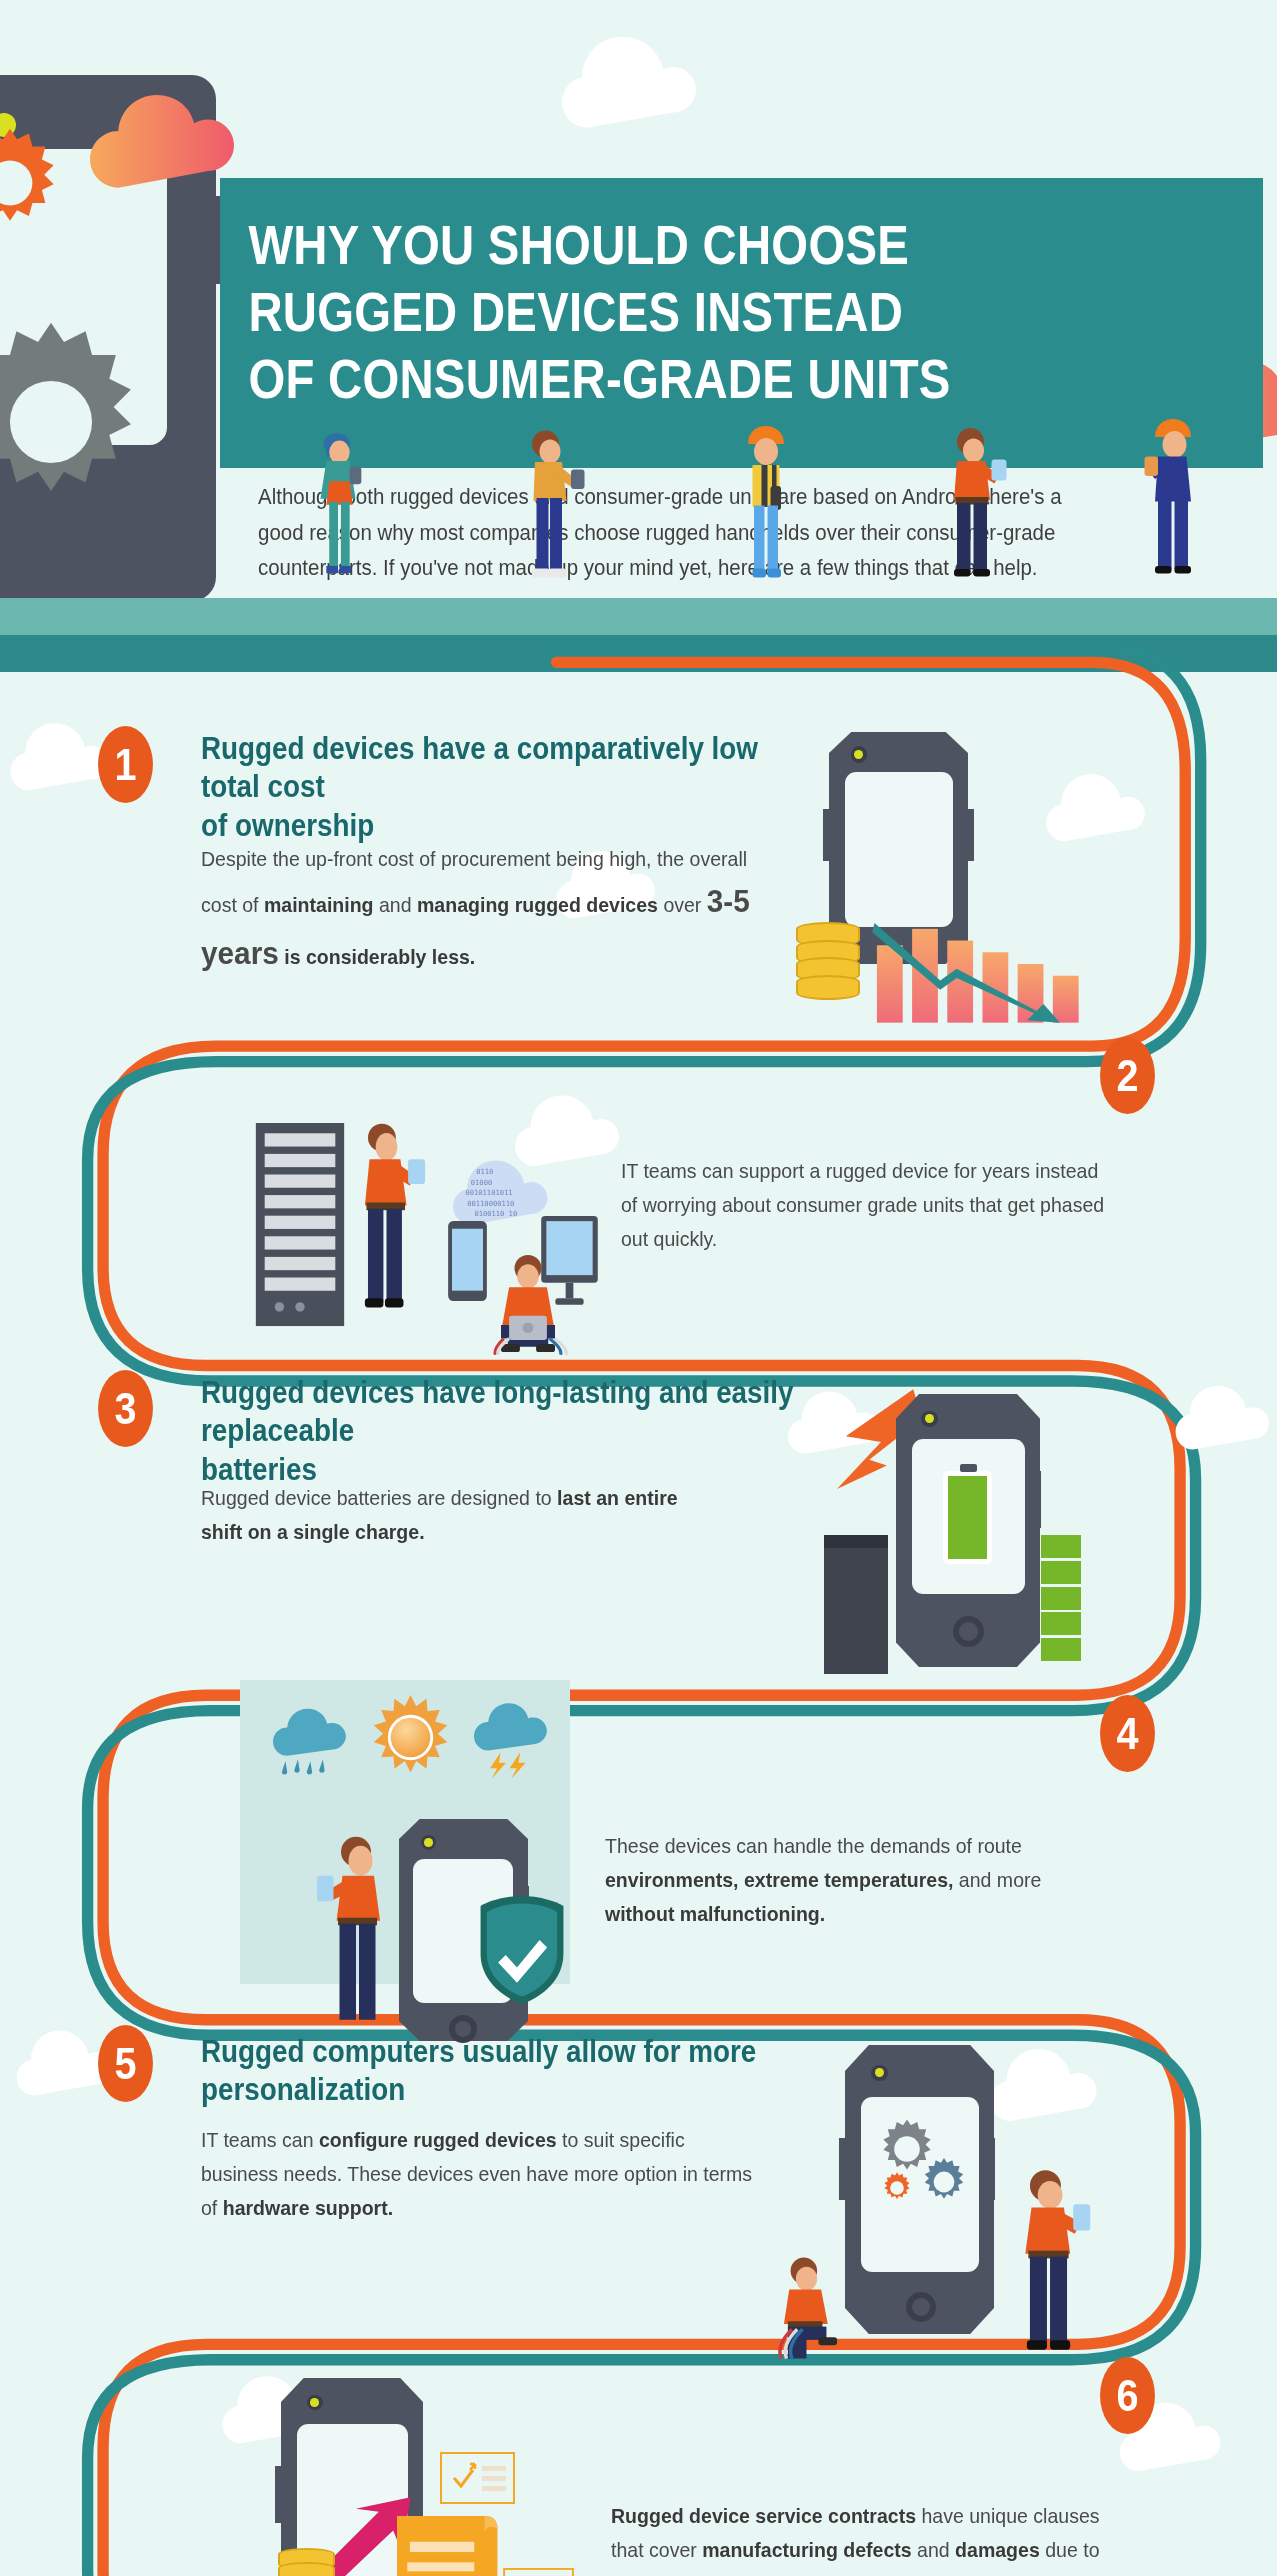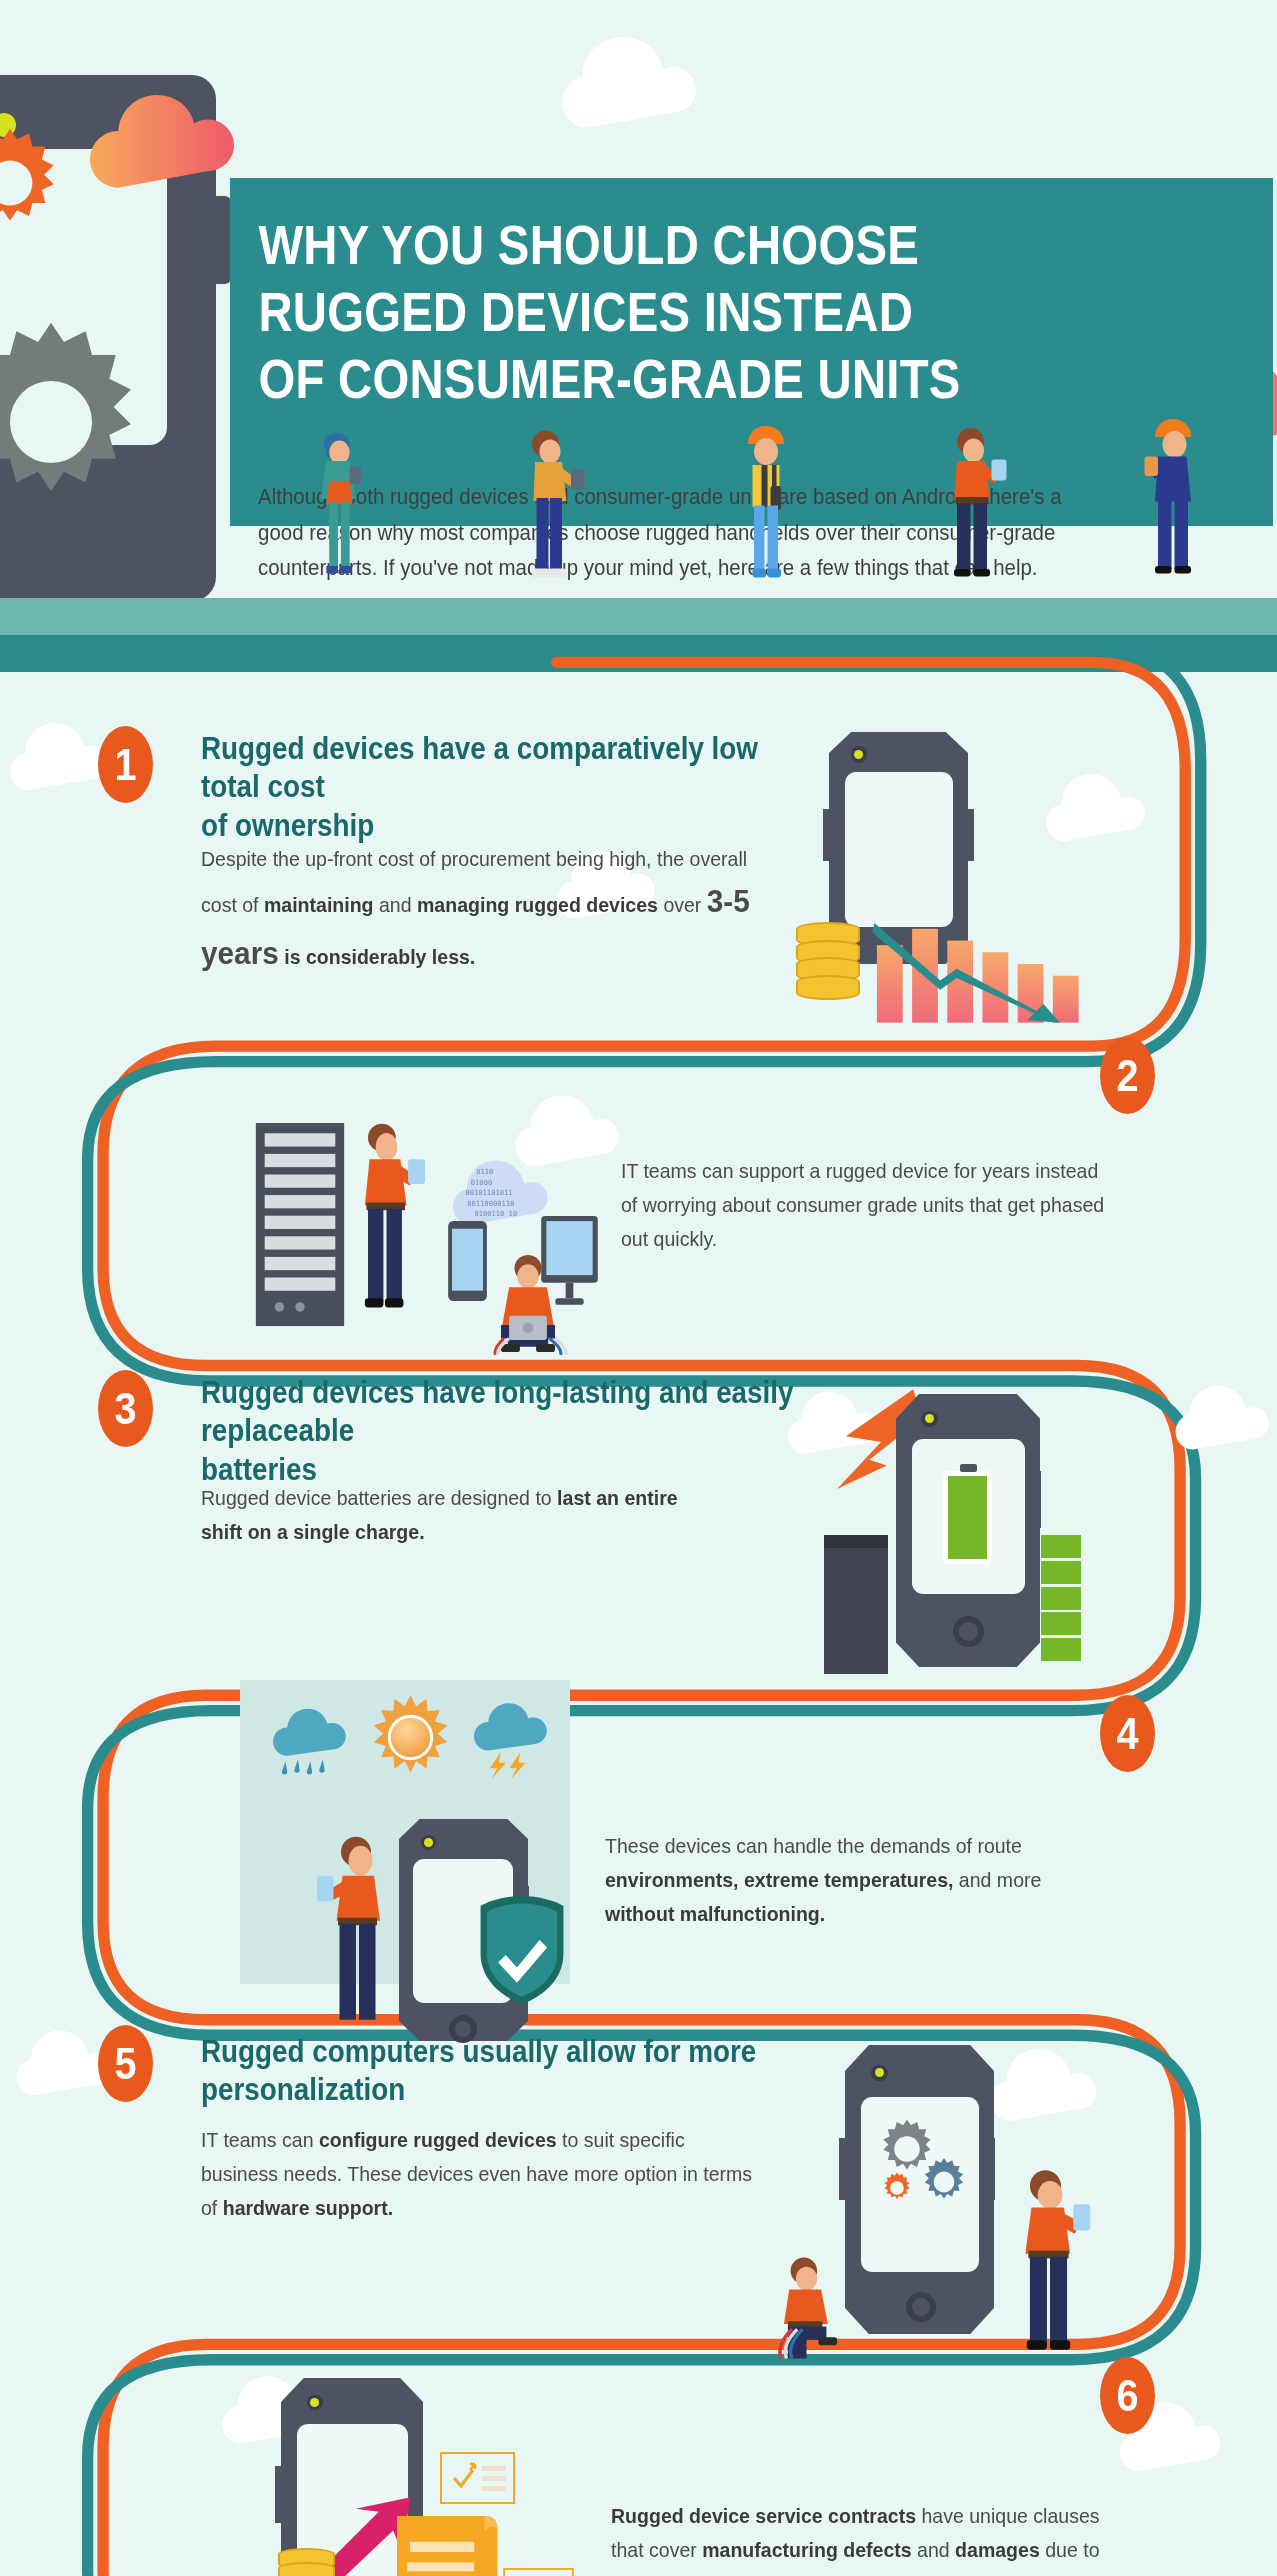--- a/index.html
+++ b/index.html
@@ -36,21 +36,21 @@
 
   .hero-cloud-orange{
     position:absolute; left:90px; top:64px; width:144px; height:129px;
   }
   .hero-cloud-orange-2{
     position:absolute; left:1185px; top:330px; width:134px; height:124px;
   }
   .cloud-white{ position:absolute; background:#ffffff; }
 
   .titlebar{
-    position:absolute; left:230px; top:178px; width:1043px; height:348px;
+    position:absolute; left:220px; top:178px; width:1043px; height:290px;
     background:#2a8c8c;
   }
   .titlebar h1{
     color:#ffffff; font-size:55px; line-height:1.22; font-weight:bold;
     letter-spacing:0.3px; padding:34px 36px 0 33px; white-space:pre-line;
     font-family:"Liberation Sans", sans-serif;
     transform:scaleX(.86); transform-origin:left top;
   }
   .intro{
     position:absolute; left:258px; top:479px; width:907px;

